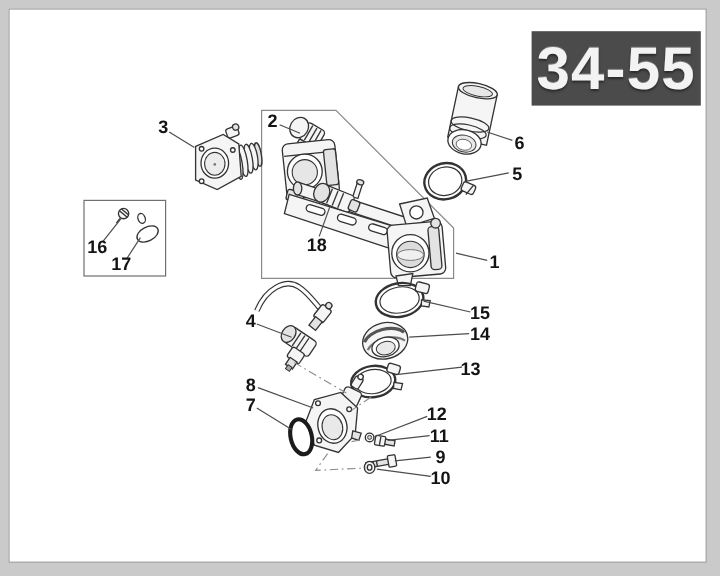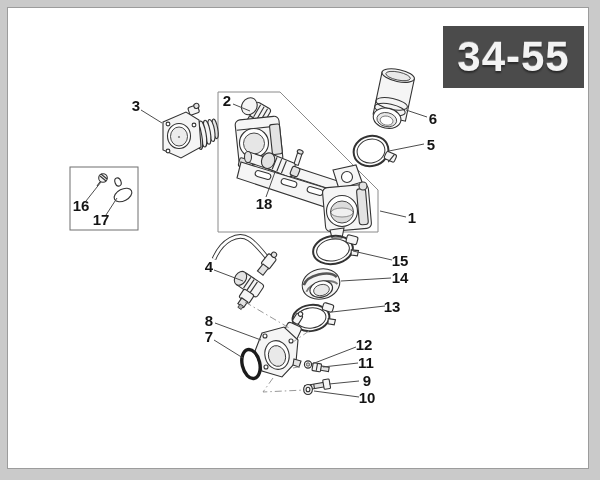--- a/index.html
+++ b/index.html
@@ -10,21 +10,21 @@
   .page{
     position:absolute;left:7px;top:7px;width:582px;height:462px;
     background:#ffffff;border:1.5px solid #9c9c9c;box-sizing:border-box;
   }
   .badge{
     position:absolute;left:443px;top:26px;width:141px;height:62px;
     background:#4b4b4b;display:flex;align-items:center;justify-content:center;
     z-index:3;
   }
   .badge span{
-    font-weight:700;font-size:42px;letter-spacing:1px;color:#f3f3f3;
+    font-weight:700;font-size:50px;letter-spacing:1px;color:#f3f3f3;
     text-shadow:0 2px 2px rgba(0,0,0,.45), 0 -1px 0 rgba(255,255,255,.25);
     font-family:"Liberation Sans",sans-serif;
   }
   svg.diagram{position:absolute;left:0;top:0;z-index:2;}
   .ln{fill:none;stroke:#333;stroke-width:1.1;}
   .fl{fill:#f5f5f5;stroke:#333;stroke-width:1.1;}
   .fm{fill:#e3e3e3;stroke:#333;stroke-width:1.1;}
   .wh{fill:#fff;stroke:#333;stroke-width:1.1;}
   .box{fill:none;stroke:#8a8a8a;stroke-width:1;}
   .dash{fill:none;stroke:#8c8c8c;stroke-width:0.9;stroke-dasharray:7 3 1.5 3;}

